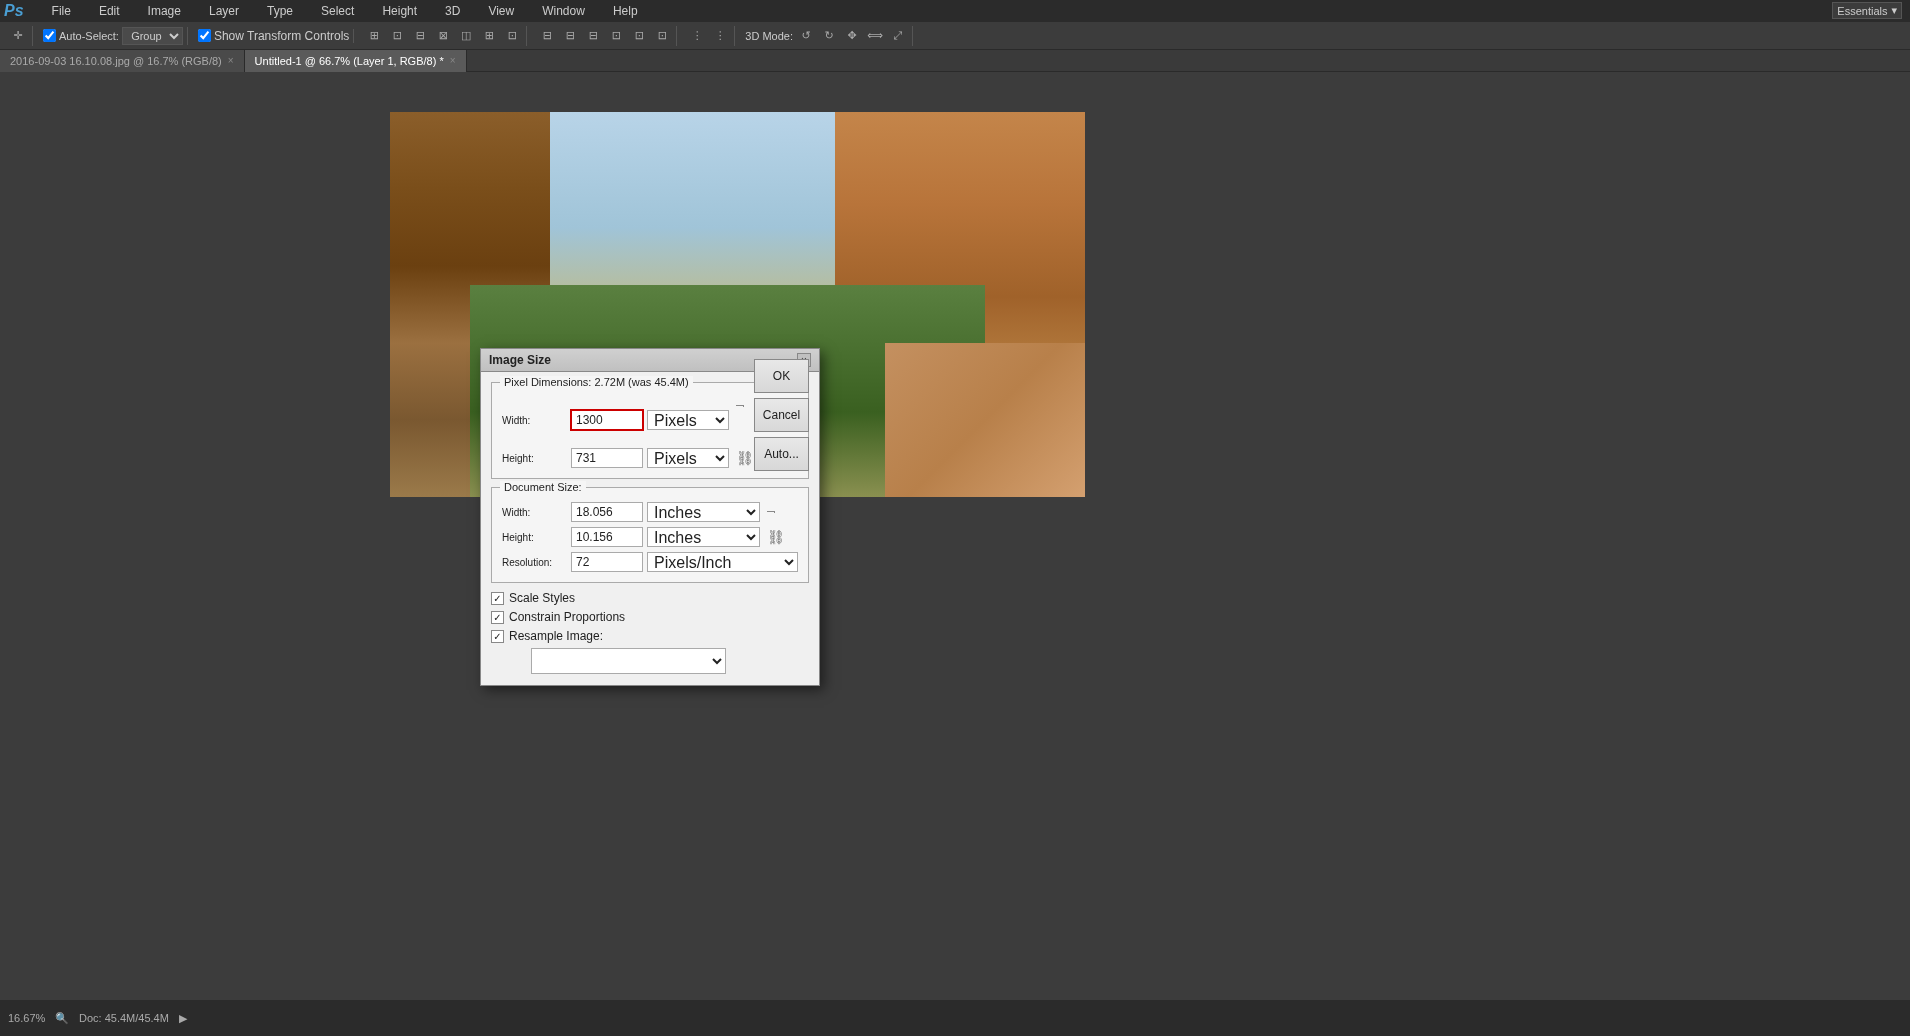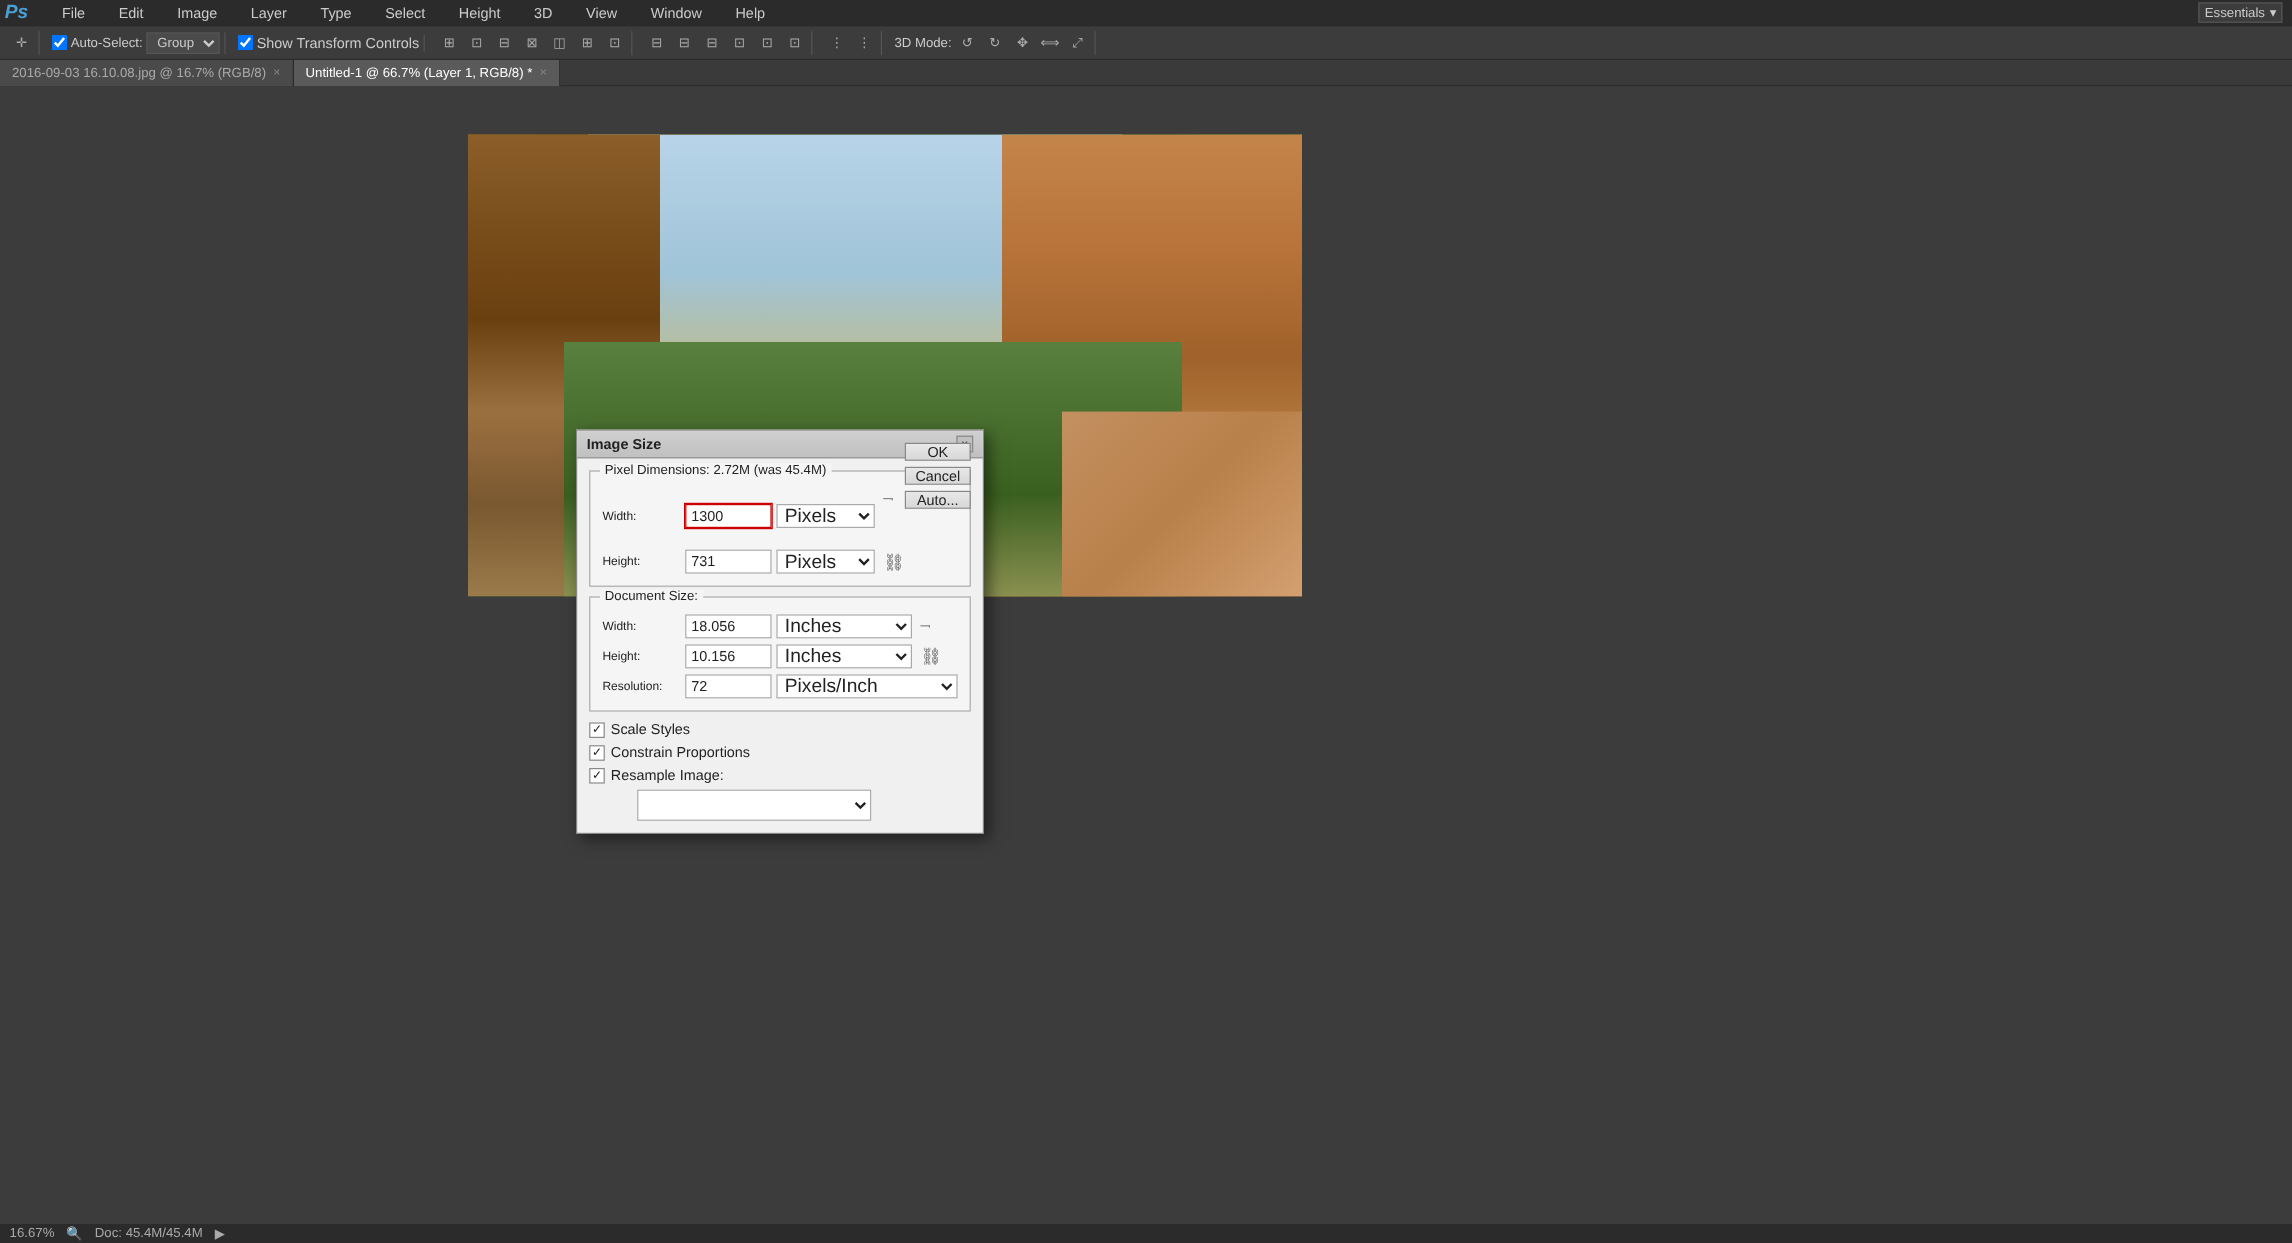--- a/index.html
+++ b/index.html
@@ -203,34 +203,34 @@
       width: 200px;
       height: 40%;
       background: linear-gradient(135deg, #C49060 0%, #B8804A 50%, #D4A070 100%);
     }
 
     
     .statusbar {
       position: absolute;
       bottom: 0;
       width: 100%;
-      height: 16px;
+      height: 36px;
       background: #2b2b2b;
       display: flex;
       align-items: center;
       padding: 0 8px;
       gap: 10px;
       font-size: 11px;
       color: #aaa;
     }
 
     
     .dialog-overlay {
       position: absolute;
-      top: 16px;
+      top: 6px;
       left: 0;
       width: 100%;
       height: 100%;
       pointer-events: none;
       z-index: 200;
     }
     .dialog {
       position: absolute;
       top: 270px;
       left: 480px;
@@ -316,21 +316,21 @@
       height: 20px;
       border: 1px solid #aaa;
       background: #fff;
       font-size: 16px;
       color: #222;
       padding: 0 2px;
       min-width: 80px;
     }
     .dialog-btn {
       width: 55px;
-      height: 15px;
+      height: 34px;
       background: linear-gradient(180deg, #e8e8e8 0%, #d8d8d8 100%);
       border: 1px solid #888;
       font-size: 12px;
       color: #222;
       cursor: pointer;
       display: flex;
       align-items: center;
       justify-content: center;
     }
     .dialog-checkbox-row {

